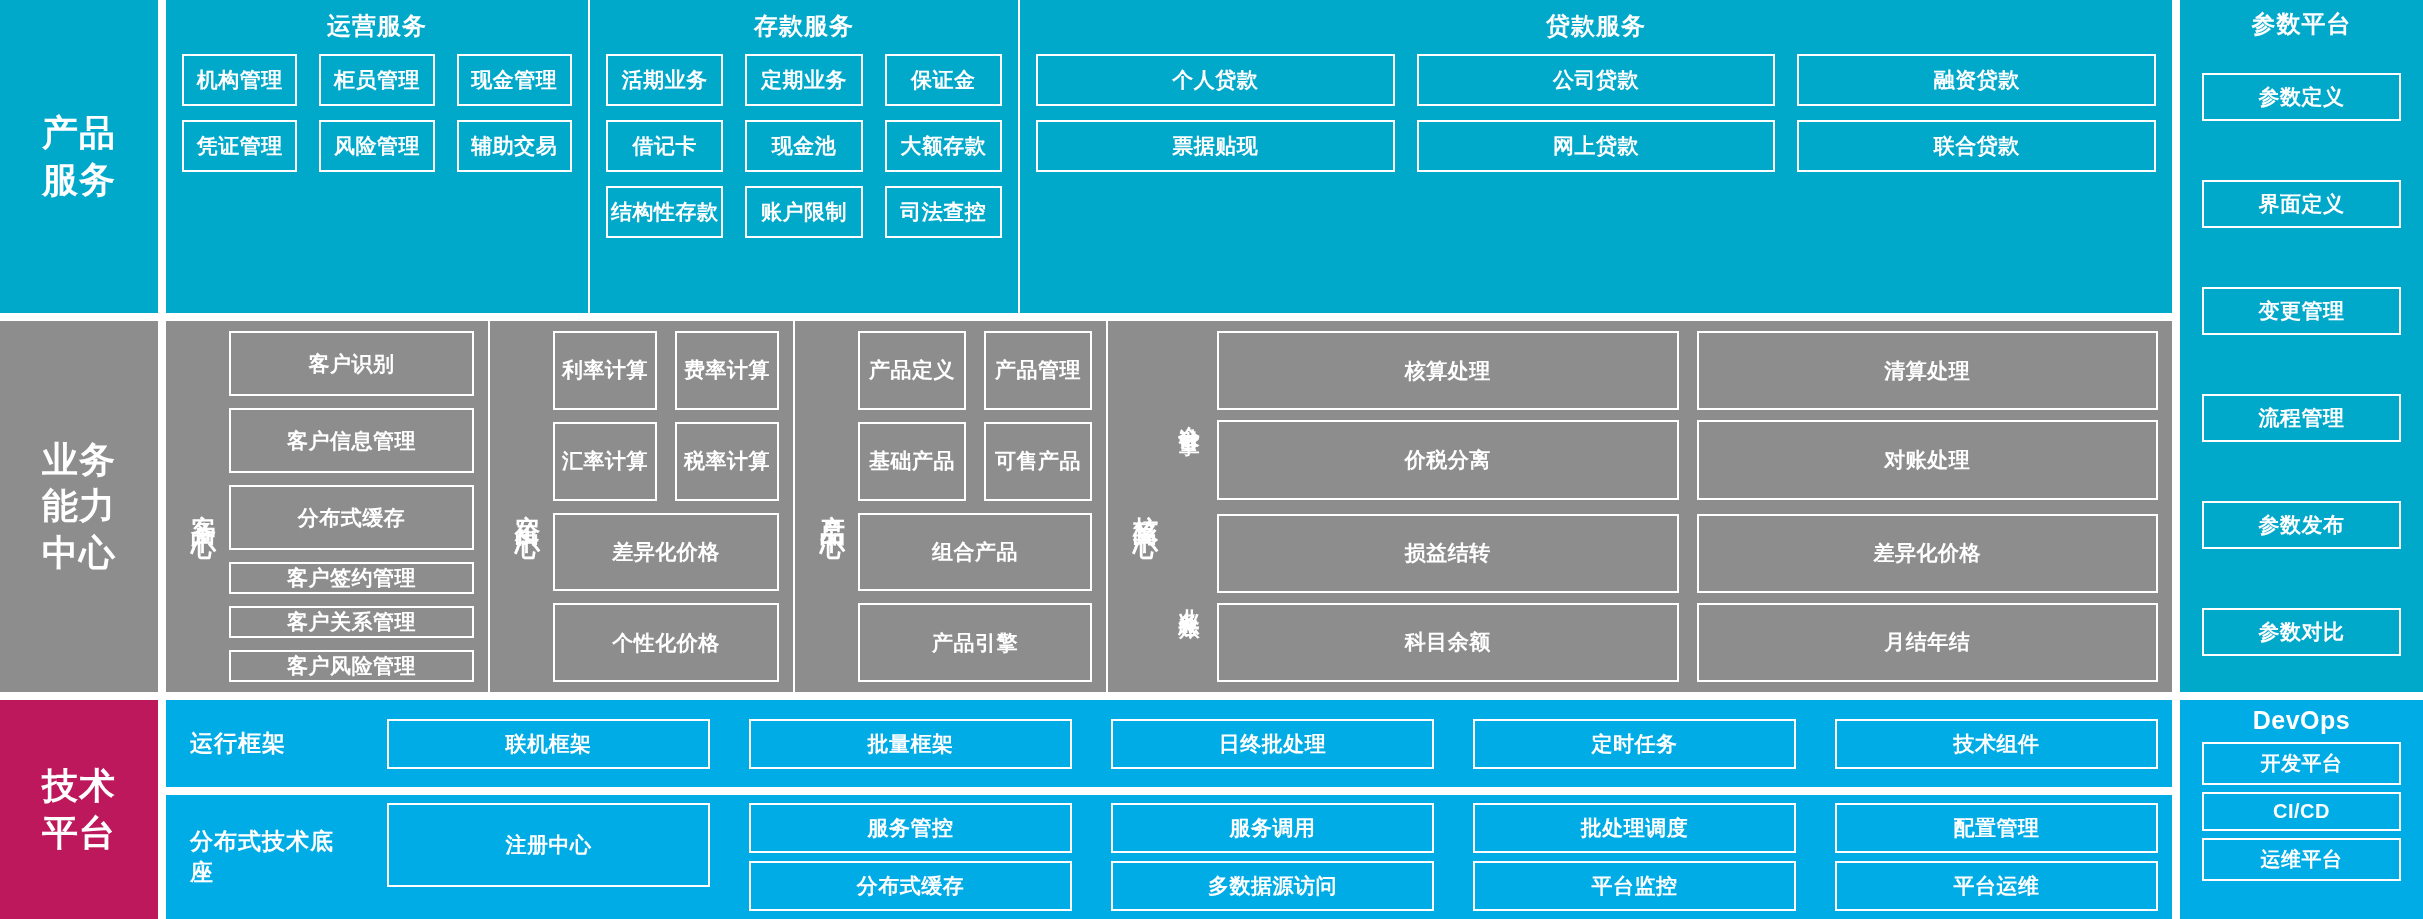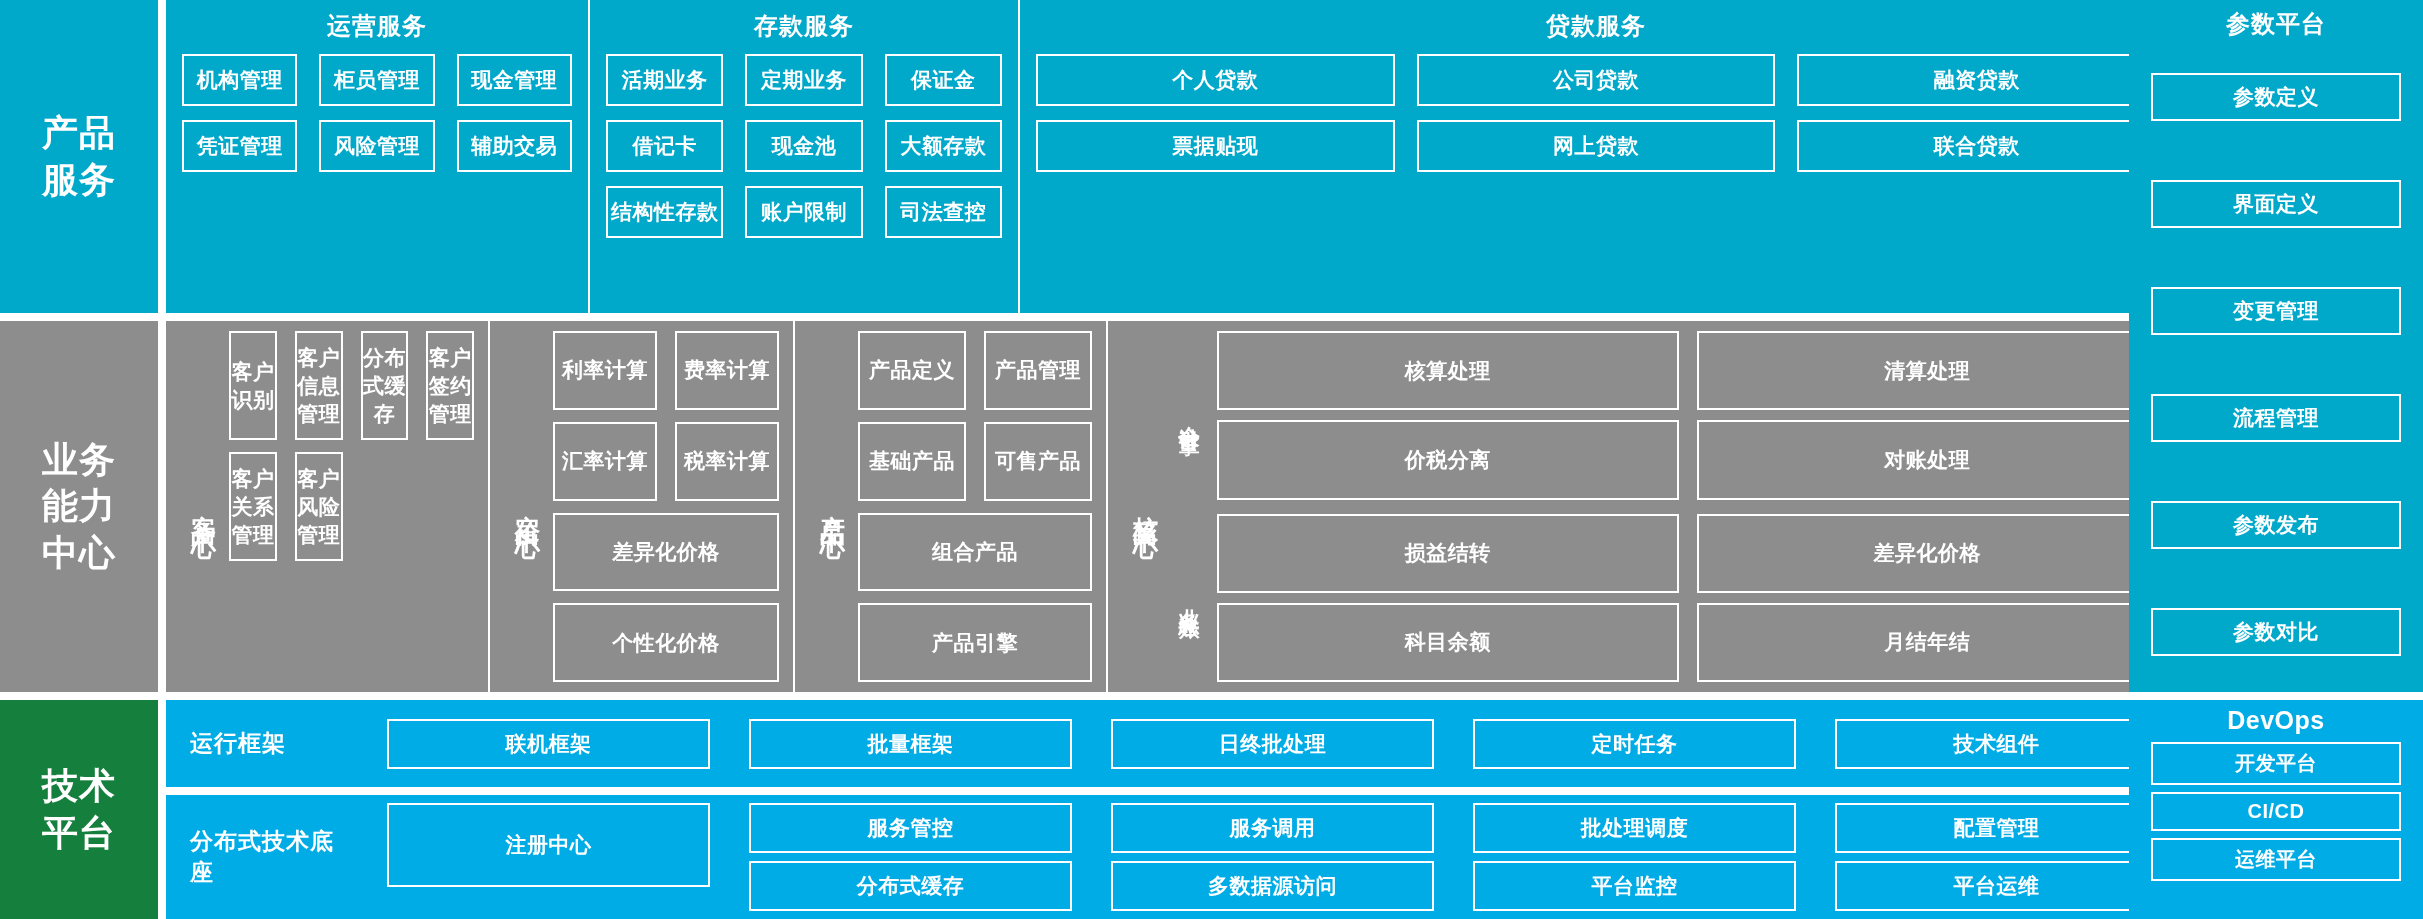--- a/index.html
+++ b/index.html
@@ -26,21 +26,21 @@
   
   .rail {
     width: 158px; flex: 0 0 158px;
     display: flex; align-items: center; justify-content: center;
     color: #fff; font-weight: bold; font-size: 36px;
     line-height: 1.28; text-align: center;
     letter-spacing: 1px;
   }
   .rail.teal  { background: #00a8ca; }
   .rail.gray  { background: #8d8d8d; }
-  .rail.blue  { background: #15803d; }
+  .rail.blue  { background: #be185d; }
 
   
   .band-main { flex: 1; display: flex; gap: 2px; min-width: 0; }
 
   
   .group {
     background: #00a8ca;
     padding: 10px 16px 14px;
     display: flex; flex-direction: column;
     min-width: 0;
@@ -108,21 +108,21 @@
     display: flex; align-items: center; justify-content: center;
     font-size: 21px; font-weight: bold; text-align: center;
     letter-spacing: 0.5px;
   }
 
   .c-customer { flex: 0 0 322px; }
   .c-pricing  { flex: 0 0 303px; }
   .c-product  { flex: 0 0 311px; }
   .c-acct     { flex: 1; }
 
-  .cust-grid   { grid-template-columns: 1fr 1fr 1fr 1fr; grid-template-rows: repeat(3, 1fr); }
+  .cust-grid   { grid-template-columns: 1fr; grid-template-rows: repeat(3, 1fr); }
   .price-grid  { grid-template-columns: 1fr 1fr; grid-template-rows: repeat(4, 1fr); }
   .price-grid .span2 { grid-column: span 2; }
 
   
   .acct-inner { flex: 1; display: flex; flex-direction: column; gap: 14px; min-width: 0; }
   .acct-sub { flex: 1; display: flex; gap: 10px; min-width: 0; }
   .acct-sub-label {
     writing-mode: vertical-rl;
     color: #fff; font-size: 21px; font-weight: bold;
     display: flex; align-items: center; justify-content: center;
@@ -336,21 +336,21 @@
           <div class="tech-item">
             <div class="t-tile">配置管理</div>
             <div class="t-tile">平台运维</div>
           </div>
         </div>
       </div>
     </div>
   </div>
 </div>
 
-<div style="position:absolute; top:0; right:0; width:294px; height:919px; display:flex; flex-direction:column; gap:8px;">
+<div style="position:absolute; top:0; right:0; width:243px; height:919px; display:flex; flex-direction:column; gap:8px;">
 
   <div class="param-panel" style="flex:0 0 692px;">
     <div class="param-title">参数平台</div>
     <div class="param-list">
       <div class="tile">参数定义</div>
       <div class="tile">界面定义</div>
       <div class="tile">变更管理</div>
       <div class="tile">流程管理</div>
       <div class="tile">参数发布</div>
       <div class="tile">参数对比</div>

